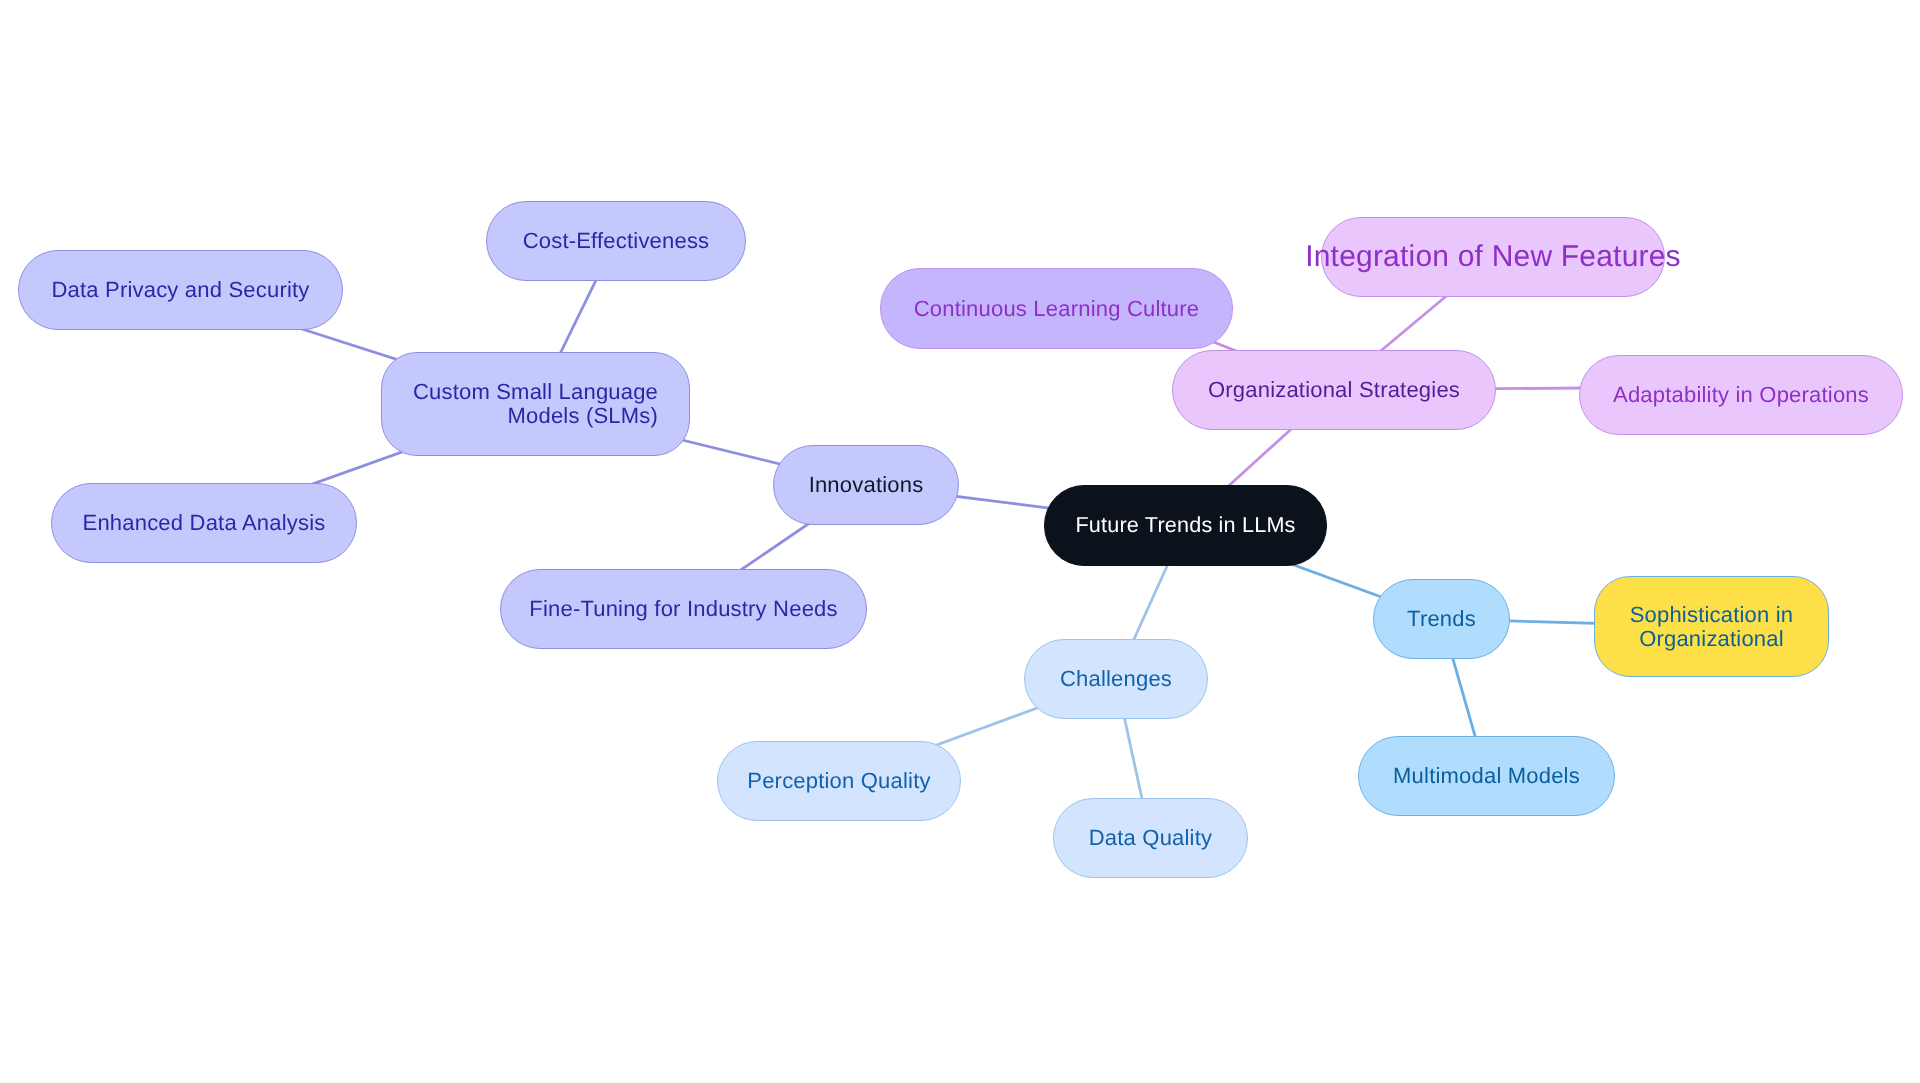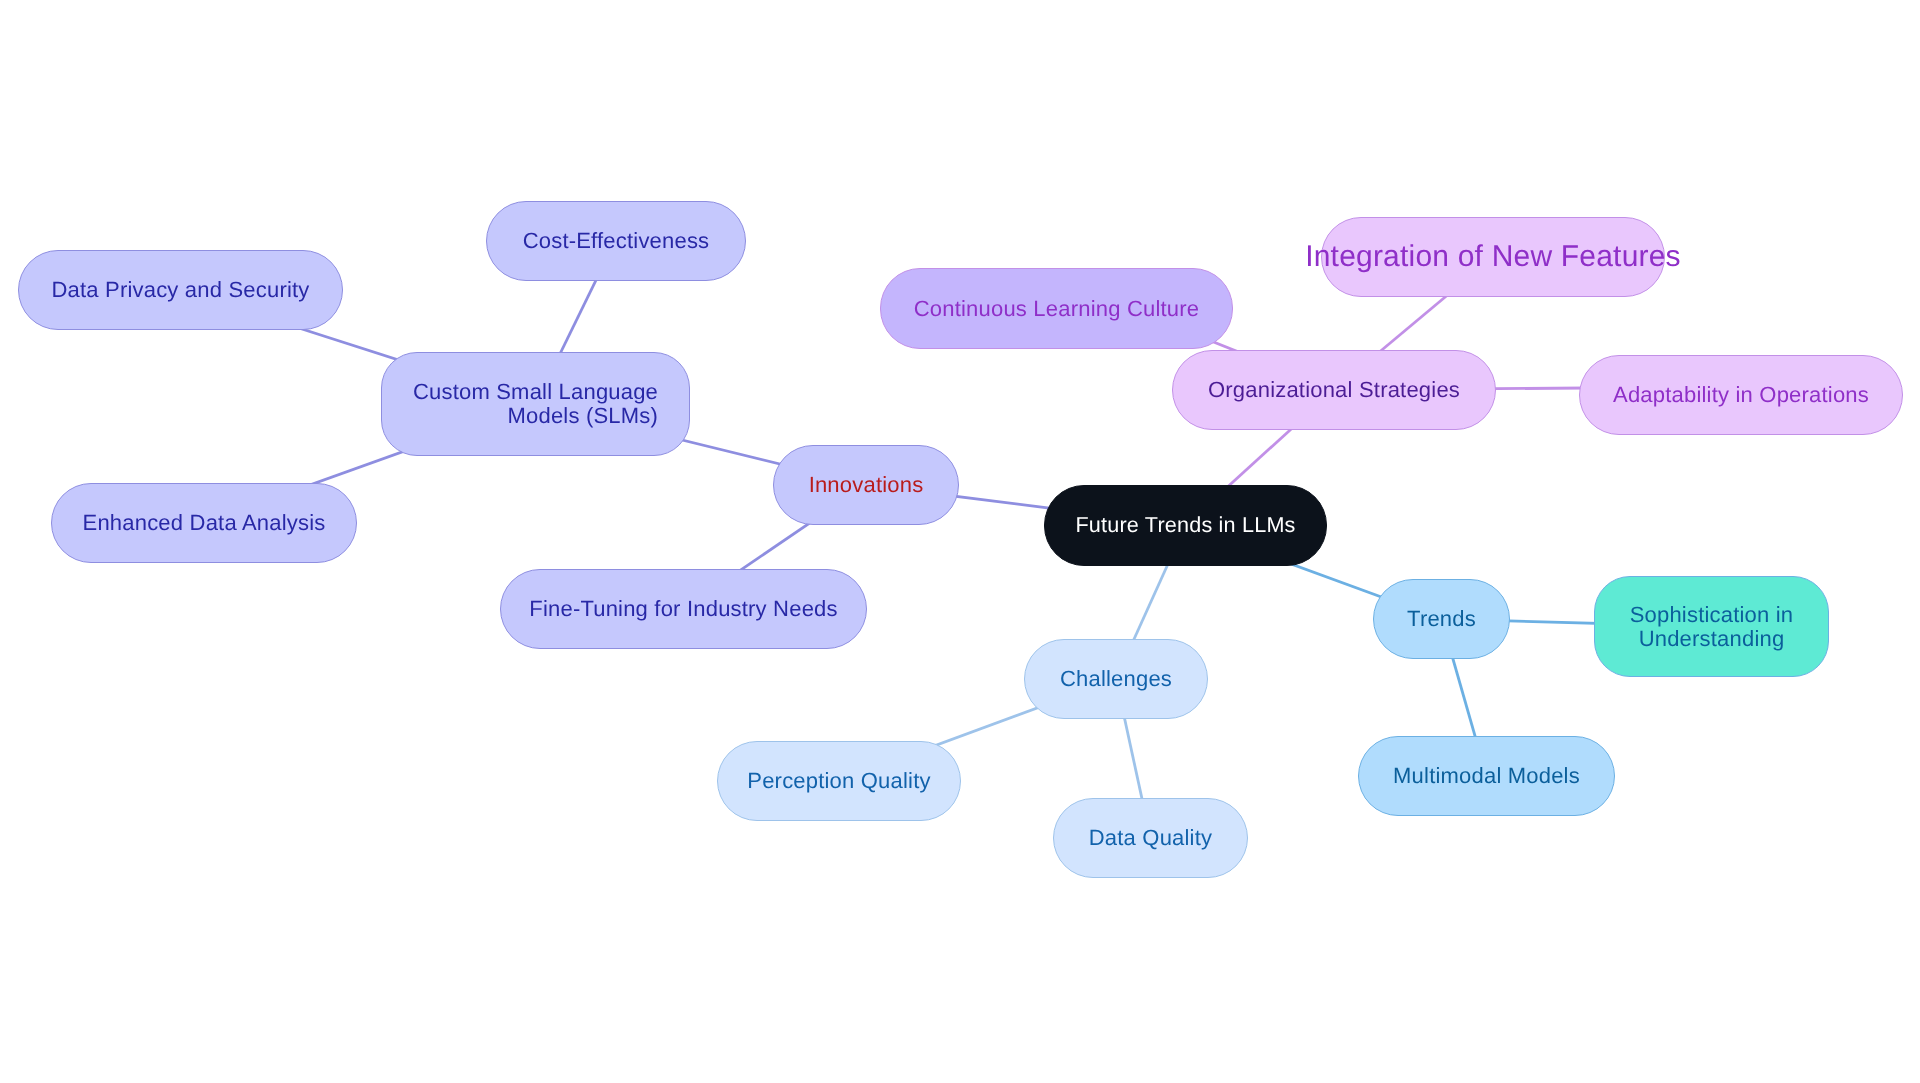--- a/index.html
+++ b/index.html
@@ -43,21 +43,21 @@
     <line class="mm-edge" x1="1441.50" y1="619.00" x2="1711.50" y2="626.50" stroke="#6cb0e3" stroke-width="2.8" stroke-linecap="butt"></line>
     <line class="mm-edge" x1="1441.50" y1="619.00" x2="1486.50" y2="776.00" stroke="#6cb0e3" stroke-width="2.8" stroke-linecap="butt"></line>
     <line class="mm-edge" x1="1185.50" y1="525.25" x2="1116.00" y2="679.00" stroke="#9ec3ea" stroke-width="2.8" stroke-linecap="butt"></line>
     <line class="mm-edge" x1="1116.00" y1="679.00" x2="839.00" y2="781.00" stroke="#9ec3ea" stroke-width="2.8" stroke-linecap="butt"></line>
     <line class="mm-edge" x1="1116.00" y1="679.00" x2="1150.50" y2="838.00" stroke="#9ec3ea" stroke-width="2.8" stroke-linecap="butt"></line>
   </svg>
   <div id="node-layer">
     <div class="mm-node" style="left:1044px;top:485px;width:283px;height:80.5px;border-radius:40px;background:#0c121b;border-color:#0c121b;color:#ffffff;font-size:21.6px;">
       <span class="mm-label"><span class="mm-line">Future Trends in LLMs</span></span>
     </div>
-    <div class="mm-node" style="left:772.5px;top:445px;width:186px;height:80px;border-radius:40px;background:#c5c8fd;border-color:#8e8ee0;color:#b91c1c;font-size:22px;">
+    <div class="mm-node" style="left:772.5px;top:445px;width:186px;height:80px;border-radius:40px;background:#c5c8fd;border-color:#8e8ee0;color:#0f172a;font-size:22px;">
       <span class="mm-label"><span class="mm-line">Innovations</span></span>
     </div>
     <div class="mm-node" style="left:381px;top:352px;width:309px;height:104px;border-radius:36px;background:#c5c8fd;border-color:#8e8ee0;color:#2828a6;font-size:22px;text-align:right;">
       <span class="mm-label"><span class="mm-line">Custom Small Language</span><span class="mm-line">Models (SLMs)</span></span>
     </div>
     <div class="mm-node" style="left:18px;top:250px;width:325px;height:80px;border-radius:40px;background:#c5c8fd;border-color:#8e8ee0;color:#2828a6;font-size:22px;">
       <span class="mm-label"><span class="mm-line">Data Privacy and Security</span></span>
     </div>
     <div class="mm-node" style="left:485.5px;top:200.5px;width:260px;height:79.5px;border-radius:40px;background:#c5c8fd;border-color:#8e8ee0;color:#2828a6;font-size:22px;">
       <span class="mm-label"><span class="mm-line">Cost-Effectiveness</span></span>
@@ -76,22 +76,22 @@
     </div>
     <div class="mm-node" style="left:1321px;top:217px;width:344px;height:80px;border-radius:40px;background:#e9c7fd;border-color:#c290e7;color:#8f2fc8;font-size:30px;">
       <span class="mm-label"><span class="mm-line">Integration of New Features</span></span>
     </div>
     <div class="mm-node" style="left:1578.5px;top:347px;width:324px;height:79.5px;border-radius:40px;background:#e9c7fd;border-color:#c290e7;color:#8f2fc8;font-size:22px;margin-top:8px;">
       <span class="mm-label"><span class="mm-line">Adaptability in Operations</span></span>
     </div>
     <div class="mm-node" style="left:1373px;top:579px;width:137px;height:80px;border-radius:40px;background:#b0dcfd;border-color:#6cb0e3;color:#0b5f9b;font-size:22px;">
       <span class="mm-label"><span class="mm-line">Trends</span></span>
     </div>
-    <div class="mm-node" style="left:1594px;top:576px;width:235px;height:101px;border-radius:36px;background:#5eead4;border-color:#6cb0e3;color:#0b5f9b;font-size:22px;">
-      <span class="mm-label"><span class="mm-line">Sophistication in</span><span class="mm-line">Understanding</span></span>
+    <div class="mm-node" style="left:1594px;top:576px;width:235px;height:101px;border-radius:36px;background:#fde047;border-color:#6cb0e3;color:#0b5f9b;font-size:22px;">
+      <span class="mm-label"><span class="mm-line">Sophistication in</span><span class="mm-line">Organizational</span></span>
     </div>
     <div class="mm-node" style="left:1358px;top:736px;width:257px;height:80px;border-radius:40px;background:#b0dcfd;border-color:#6cb0e3;color:#0b5f9b;font-size:22px;">
       <span class="mm-label"><span class="mm-line">Multimodal Models</span></span>
     </div>
     <div class="mm-node" style="left:1024px;top:639px;width:184px;height:80px;border-radius:40px;background:#d2e4fe;border-color:#9ec3ea;color:#1262ab;font-size:22px;">
       <span class="mm-label"><span class="mm-line">Challenges</span></span>
     </div>
     <div class="mm-node" style="left:717px;top:741px;width:244px;height:80px;border-radius:40px;background:#d2e4fe;border-color:#9ec3ea;color:#1262ab;font-size:22px;">
       <span class="mm-label"><span class="mm-line">Perception Quality</span></span>
     </div>

